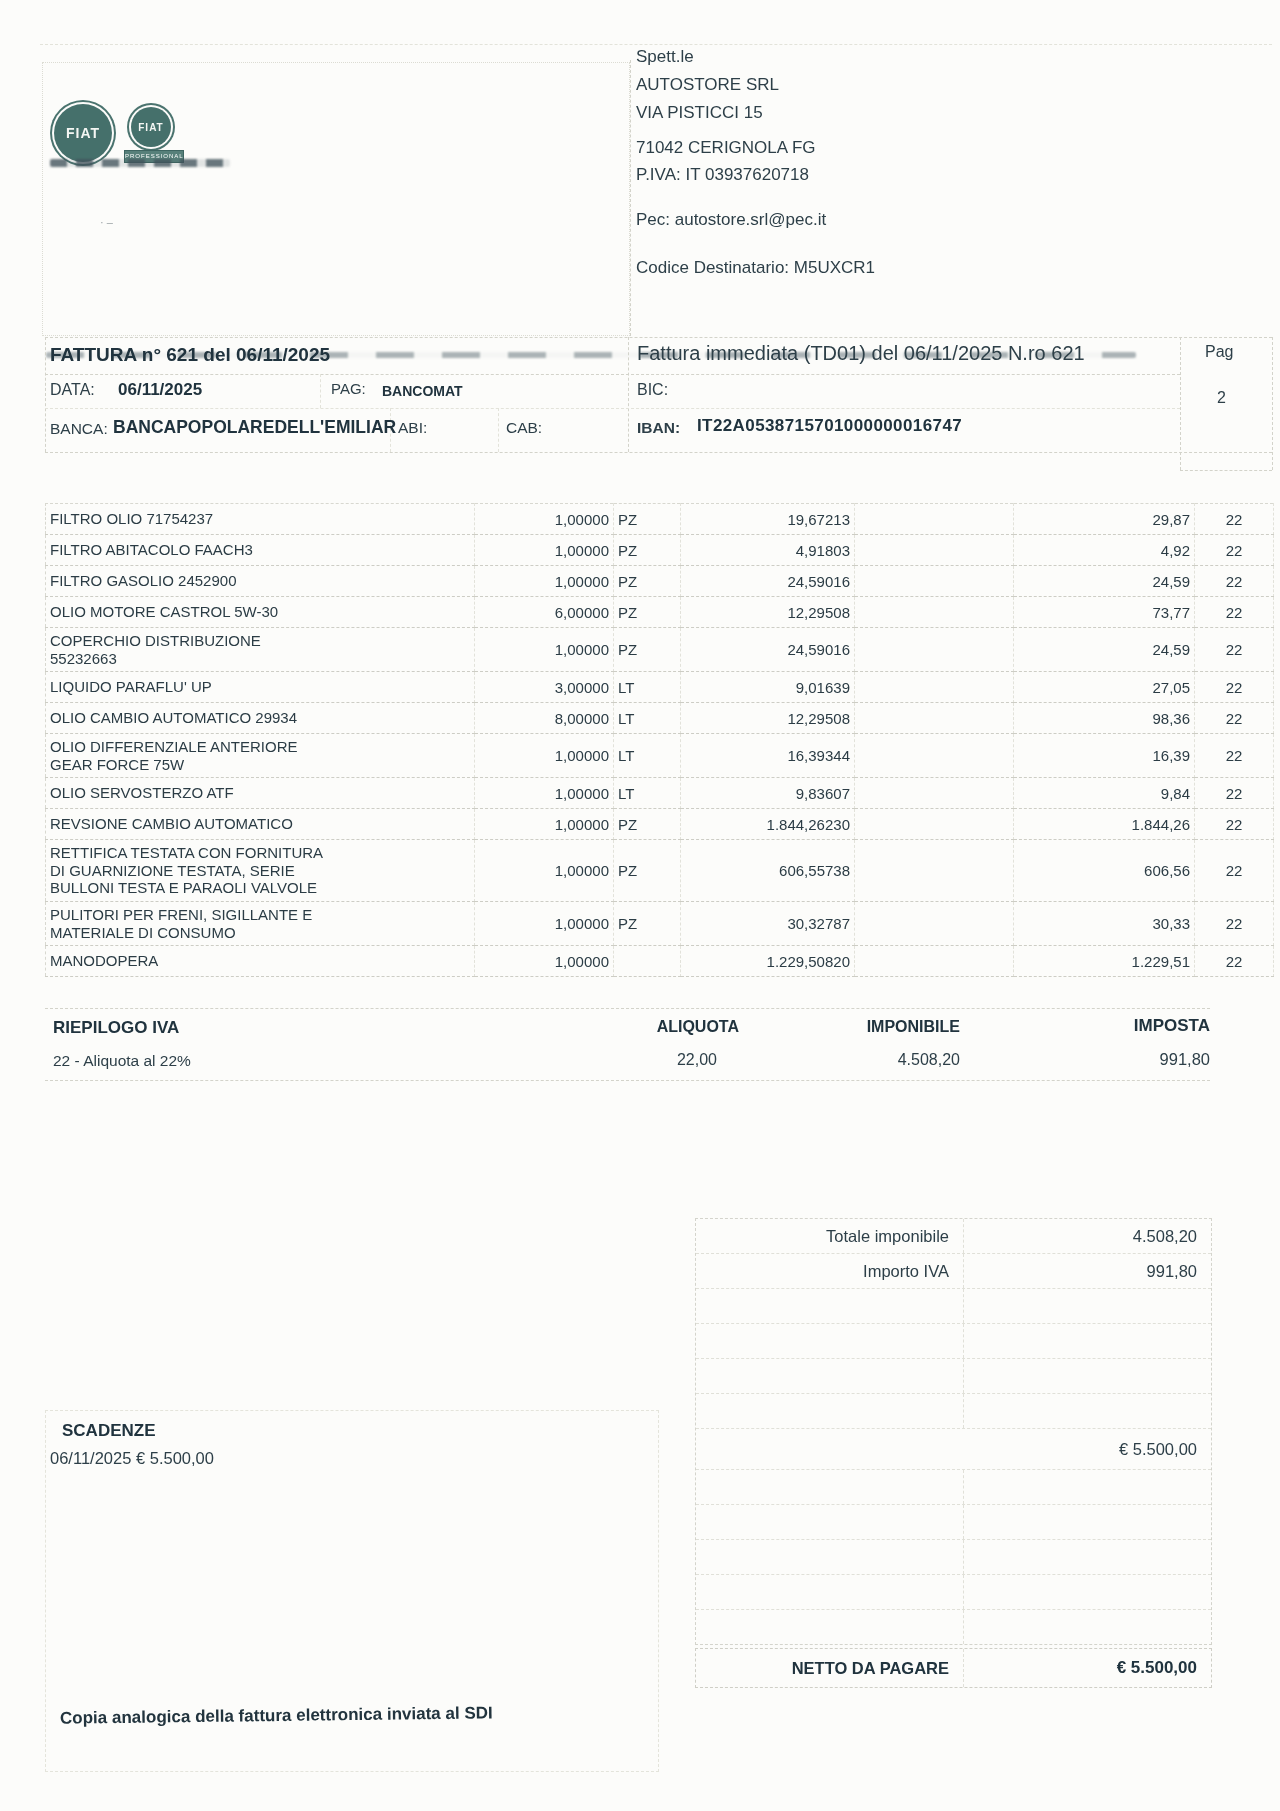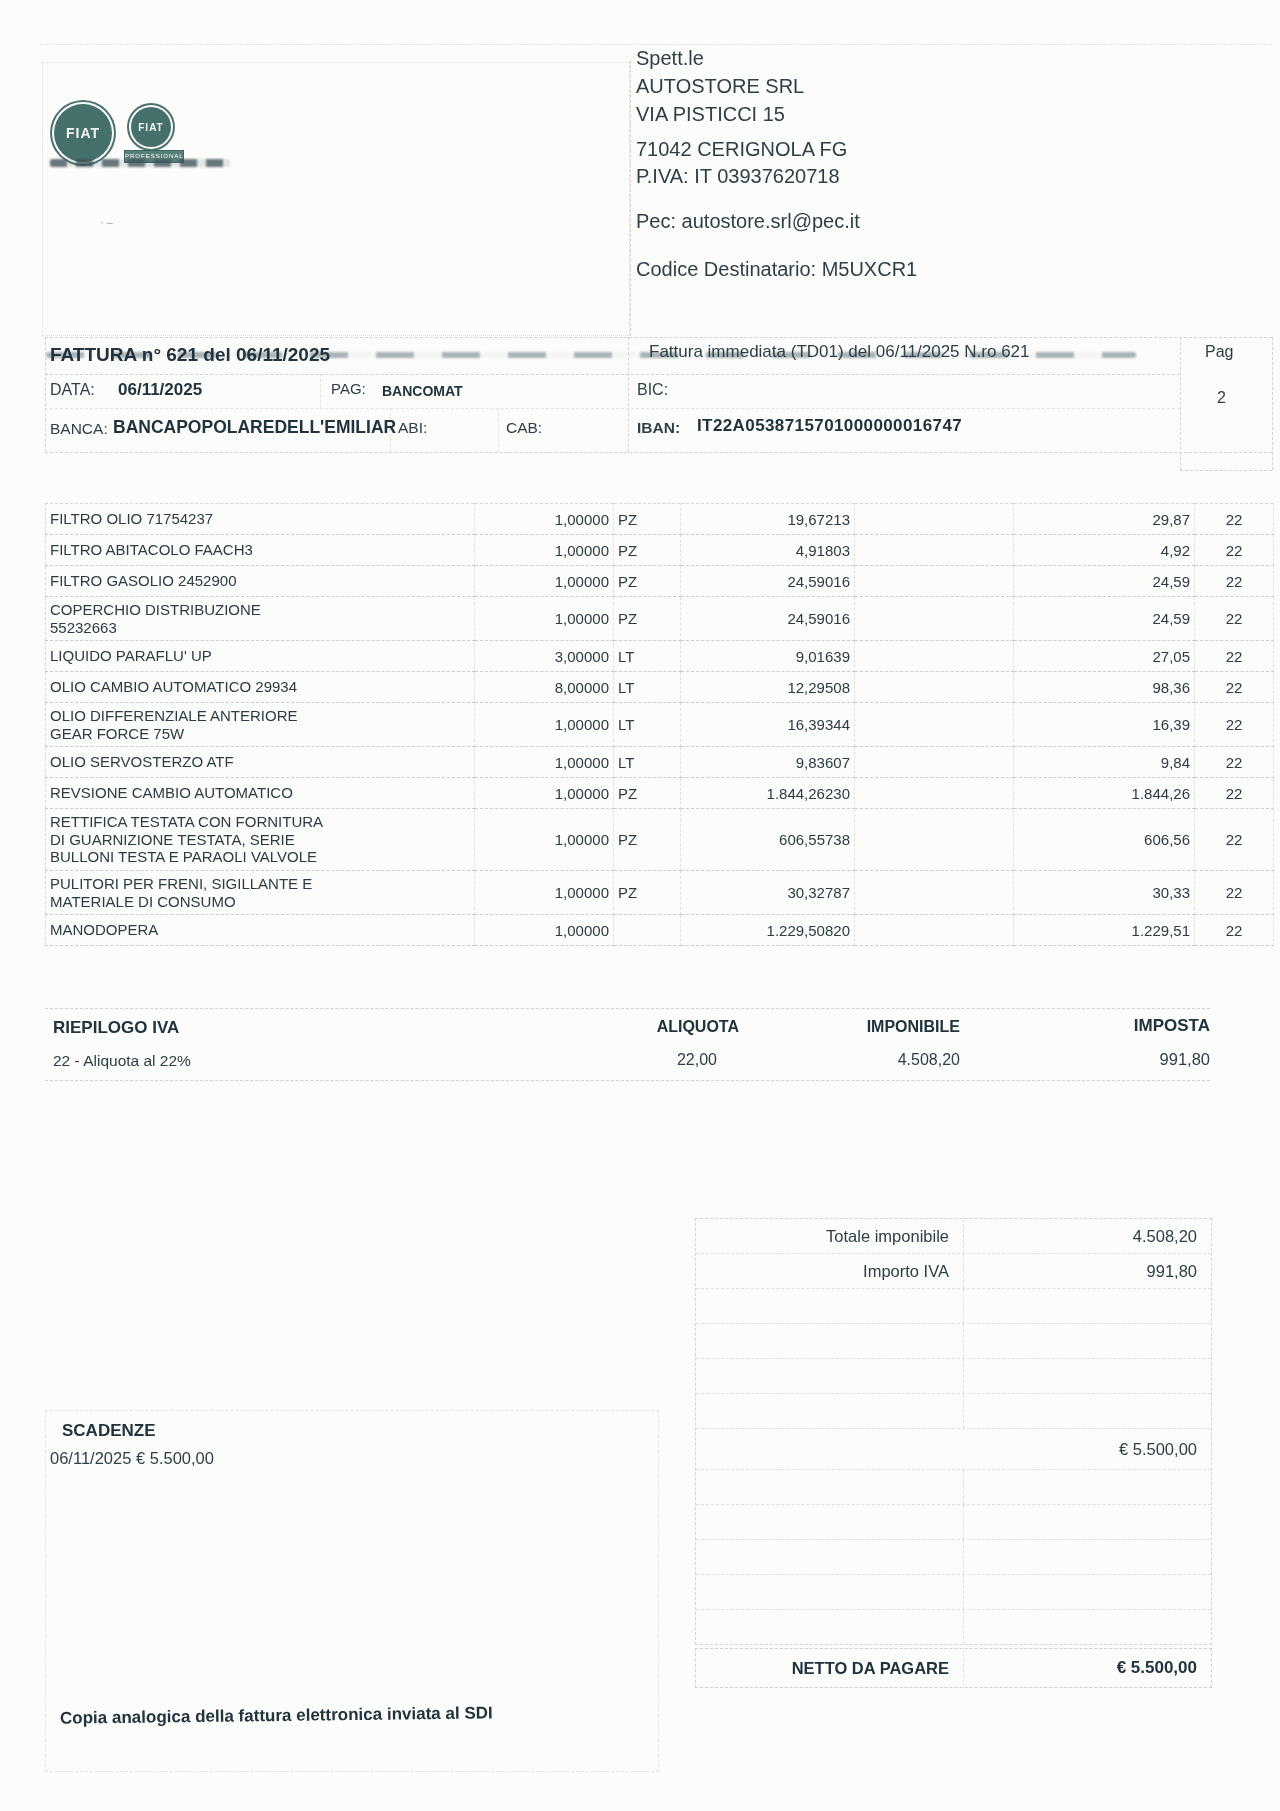--- a/index.html
+++ b/index.html
@@ -17,21 +17,21 @@
       letter-spacing:1px;box-shadow:0 0 0 2px #fcfcfa,0 0 0 4px #4a736e;}
   .prof-box{position:absolute;background:#57807a;color:#fff;border:1px solid #3d6561;
       font-size:6px;letter-spacing:1px;text-align:center;line-height:10px;}
 
   
   .redact{position:absolute;border-radius:2px;filter:blur(1.3px);}
   .redact.r1{background:repeating-linear-gradient(90deg,#41525b 0 17px,rgba(65,82,91,.18) 17px 26px);opacity:.78;}
   .redact.r2{background:repeating-linear-gradient(90deg,#5c6c74 0 38px,rgba(92,108,116,.08) 38px 66px);opacity:.5;}
 
   .sender-box{position:absolute;border:1px dotted #dcdcd3;}
-  .recipient-line{position:absolute;font-size:20px;white-space:nowrap;text-align:right;}
+  .recipient-line{position:absolute;font-size:17px;white-space:nowrap;text-align:right;}
 
   
   table.items{position:absolute;left:45px;top:503px;width:1165px;border-collapse:collapse;
       table-layout:fixed;font-size:15px;color:#2b3c45;
       border:1px dashed #d8d8d0;}
   table.items td{border-bottom:1px dashed #cdcdc5;border-right:1px dashed #e2e2da;
       vertical-align:middle;padding:2px 4px;}
   td.c-desc{width:420px;text-align:left;padding-left:8px;white-space:pre-line;line-height:1.18;}
   td.c-qty{width:130px;text-align:right;padding-right:44px;}
   td.c-um{width:58px;text-align:left;padding-left:8px;}
@@ -104,21 +104,21 @@
   <div class="vline" style="left:1272px;top:337px;height:133px;"></div>
   <div class="hline" style="left:1180px;top:470px;width:92px;"></div>
   <div class="hline" style="left:45px;top:374px;width:1135px;"></div>
   <div class="hline faint" style="left:45px;top:408px;width:1135px;"></div>
   <div class="hline" style="left:45px;top:452px;width:1227px;"></div>
   <div class="vline faint" style="left:320px;top:374px;height:34px;"></div>
   <div class="vline faint" style="left:390px;top:408px;height:44px;"></div>
   <div class="vline faint" style="left:498px;top:408px;height:44px;"></div>
 
   <div class="txt b" style="left:50px;top:344px;font-size:19px;">FATTURA n° 621 del 06/11/2025</div>
-  <div class="txt" style="left:637px;top:342px;font-size:17px;margin-left:12px;">Fattura immediata (TD01) del 06/11/2025 N.ro 621</div>
+  <div class="txt" style="left:637px;top:342px;font-size:20px;">Fattura immediata (TD01) del 06/11/2025 N.ro 621</div>
   <div class="txt" style="left:1205px;top:343px;font-size:16px;">Pag</div>
   <div class="txt" style="left:1217px;top:389px;font-size:16px;">2</div>
 
   <div class="txt" style="left:50px;top:381px;font-size:16px;">DATA:</div>
   <div class="txt b" style="left:118px;top:380px;font-size:17px;">06/11/2025</div>
   <div class="txt" style="left:331px;top:380px;font-size:15px;">PAG:</div>
   <div class="txt b" style="left:382px;top:383px;font-size:14px;">BANCOMAT</div>
   <div class="txt" style="left:637px;top:381px;font-size:16px;">BIC:</div>
 
   <div class="txt" style="left:50px;top:420px;font-size:15.5px;">BANCA:</div>
@@ -148,20 +148,29 @@
           <td class="c-tot">4,92</td>
           <td class="c-iva">22</td>
         </tr>
       <tr class="h1">
           <td class="c-desc">FILTRO GASOLIO 2452900</td>
           <td class="c-qty">1,00000</td>
           <td class="c-um">PZ</td>
           <td class="c-prezzo">24,59016</td>
           <td class="c-gap"></td>
           <td class="c-tot">24,59</td>
+          <td class="c-iva">22</td>
+        </tr>
+      <tr class="h1">
+          <td class="c-desc">OLIO MOTORE CASTROL 5W-30</td>
+          <td class="c-qty">6,00000</td>
+          <td class="c-um">PZ</td>
+          <td class="c-prezzo">12,29508</td>
+          <td class="c-gap"></td>
+          <td class="c-tot">73,77</td>
           <td class="c-iva">22</td>
         </tr>
       <tr class="h2">
           <td class="c-desc">COPERCHIO DISTRIBUZIONE
 55232663</td>
           <td class="c-qty">1,00000</td>
           <td class="c-um">PZ</td>
           <td class="c-prezzo">24,59016</td>
           <td class="c-gap"></td>
           <td class="c-tot">24,59</td>

